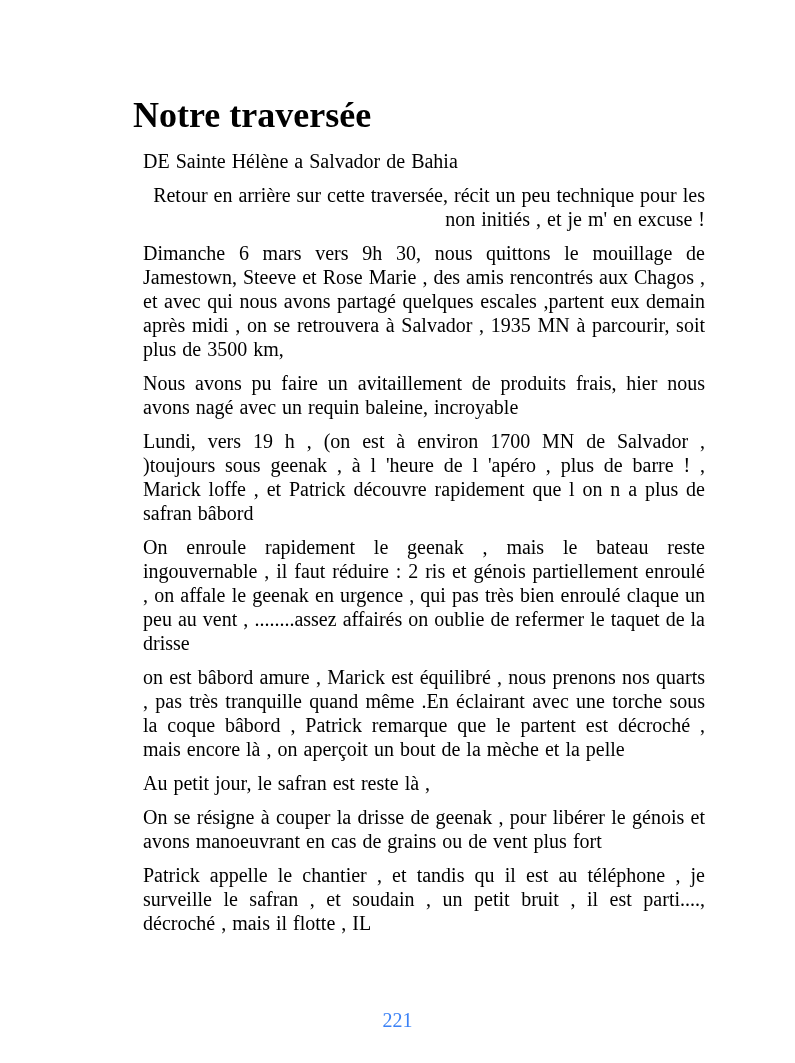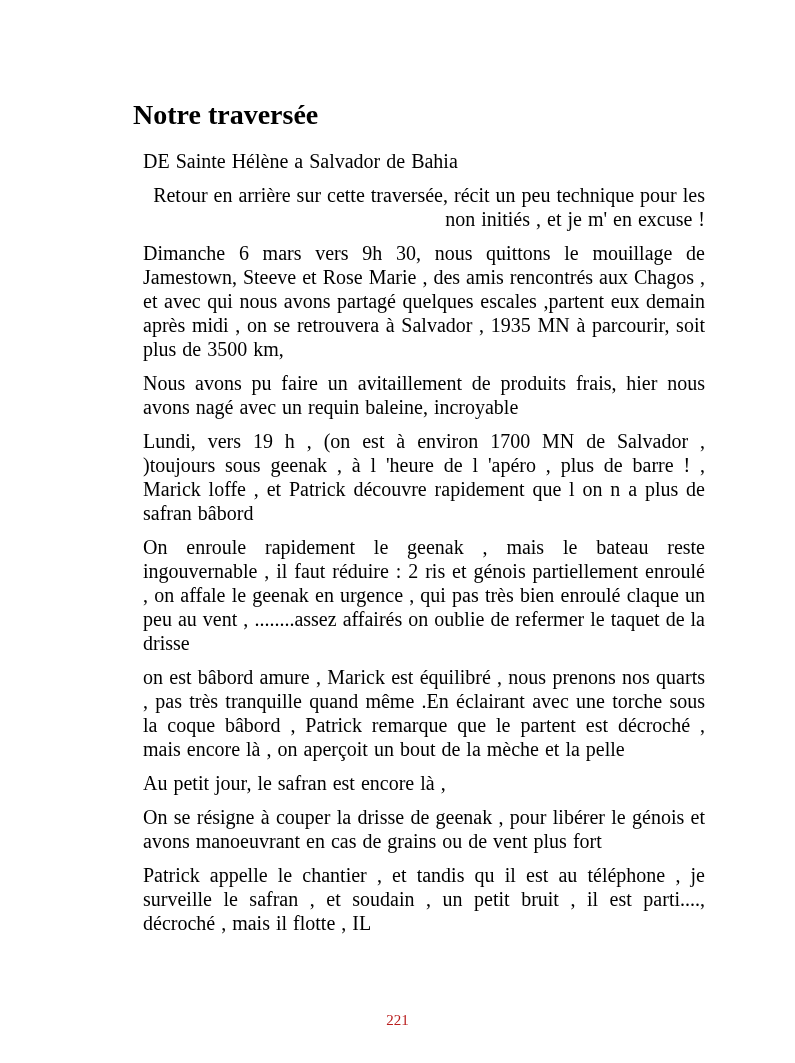--- a/index.html
+++ b/index.html
@@ -15,21 +15,21 @@
     color: #000000;
     overflow: hidden;
   }
   .page {
     position: absolute;
     left: 133px;
     top: 96px;
     width: 572px;
   }
   .doc-title {
-    font-size: 28px;
+    font-size: 36px;
     line-height: 38px;
     font-weight: 700;
     margin: 0 0 15px 0;
     color: #000000;
   }
   .doc-body .para {
     font-size: 20px;
     line-height: 24px;
     text-align: justify;
     margin: 0 0 10px 10px;
@@ -37,39 +37,39 @@
   }
   .doc-body .para.ragged {
     text-align: right;
   }
   .page-footer {
     position: absolute;
     left: 0;
     top: 1008px;
     width: 795px;
     text-align: center;
-    font-size: 15px;
+    font-size: 20px;
     line-height: 24px;
-    color: #b91c1c;
+    color: #3b82f6;
   }
 </style>
 </head>
 <body>
 
 <div class="page">
   <h1 class="doc-title">Notre traversée</h1>
 
   <div class="doc-body">
 
   <p class="para">DE Sainte Hélène a Salvador de Bahia</p>
       <p class="para ragged">Retour en arrière sur cette traversée, récit un peu technique pour les non initiés , et je m' en excuse !</p>
       <p class="para">Dimanche 6 mars vers 9h 30, nous quittons le mouillage de Jamestown, Steeve et Rose Marie , des amis rencontrés aux Chagos , et avec qui nous avons partagé quelques escales ,partent eux demain après midi , on se retrouvera à Salvador , 1935 MN à parcourir, soit plus de 3500 km,</p>
       <p class="para">Nous avons pu faire un avitaillement de produits frais, hier nous avons nagé avec un requin baleine, incroyable</p>
       <p class="para">Lundi, vers 19 h , (on est à environ 1700 MN de Salvador , )toujours sous geenak , à l 'heure de l 'apéro , plus de barre ! , Marick loffe , et Patrick découvre rapidement que l on n a plus de safran bâbord</p>
       <p class="para">On enroule rapidement le geenak , mais le bateau reste ingouvernable , il faut réduire : 2 ris et génois partiellement enroulé , on affale le geenak en urgence , qui pas très bien enroulé claque un peu au vent , ........assez affairés on oublie de refermer le taquet de la drisse</p>
       <p class="para">on est bâbord amure , Marick est équilibré , nous prenons nos quarts , pas très tranquille quand même .En éclairant avec une torche sous la coque bâbord , Patrick remarque que le partent est décroché , mais encore là , on aperçoit un bout de la mèche et la pelle</p>
-      <p class="para">Au petit jour, le safran est encore là ,</p>
+      <p class="para">Au petit jour, le safran est reste là ,</p>
       <p class="para">On se résigne à couper la drisse de geenak , pour libérer le génois et avons manoeuvrant en cas de grains ou de vent plus fort</p>
       <p class="para">Patrick appelle le chantier , et tandis qu il est au téléphone , je surveille le safran , et soudain , un petit bruit , il est parti...., décroché , mais il flotte , IL</p>
     </div>
 </div>
 
 <div class="page-footer">221</div>
 
 </body></html>

